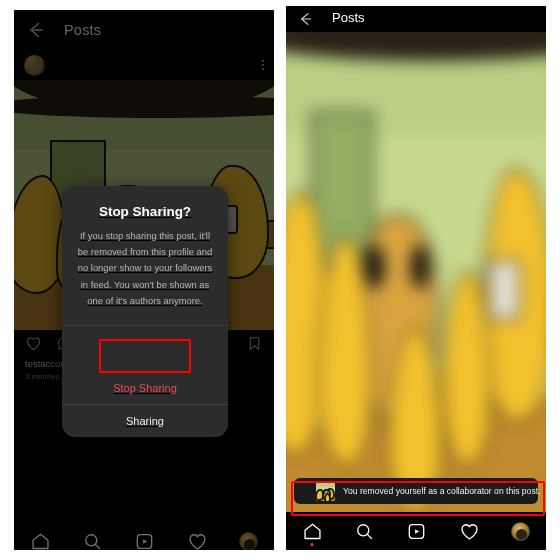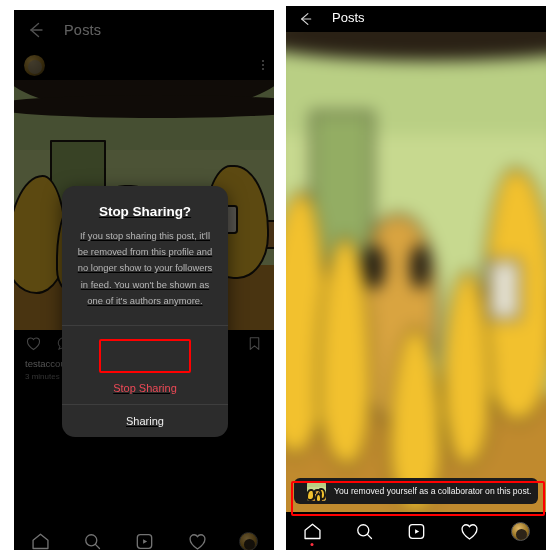--- a/index.html
+++ b/index.html
@@ -98,21 +98,21 @@
   .dlg-btn{text-align:center;padding:10px 4px;font-size:11px;cursor:pointer;}
   .dlg-btn.destructive{color:#ed4956;margin-top:46px;}
   .dlg-btn.neutral{color:#ededed;}
   .hl-box{position:absolute;border:2px solid #ff0000;border-radius:2px;
           z-index:30;pointer-events:none;}
   #hl-stop{left:99px;top:339px;width:88px;height:30px;}
 
   
   .toast{position:absolute;left:8px;right:8px;bottom:46px;height:26px;
          background:#1b1b1b;border-radius:6px;display:flex;align-items:center;
-         padding:0 13px;box-sizing:border-box;z-index:20;}
+         padding:0 22px;box-sizing:border-box;z-index:20;}
   .toast-thumb{width:19px;height:19px;border-radius:3px;flex:none;overflow:hidden;
                position:relative;}
   .toast-txt{margin-left:8px;color:#f2f2f2;font-size:8.6px;white-space:nowrap;}
   #hl-toast{left:291px;top:481px;width:250px;height:31px;}
 
   
   .bnav{position:absolute;left:0;right:0;bottom:0;height:38px;background:#000;
         display:flex;align-items:center;justify-content:space-around;z-index:18;}
   .bnav .ni{width:21px;height:21px;position:relative;}
   .nav-badge{position:absolute;left:50%;transform:translateX(-50%);bottom:-4px;

